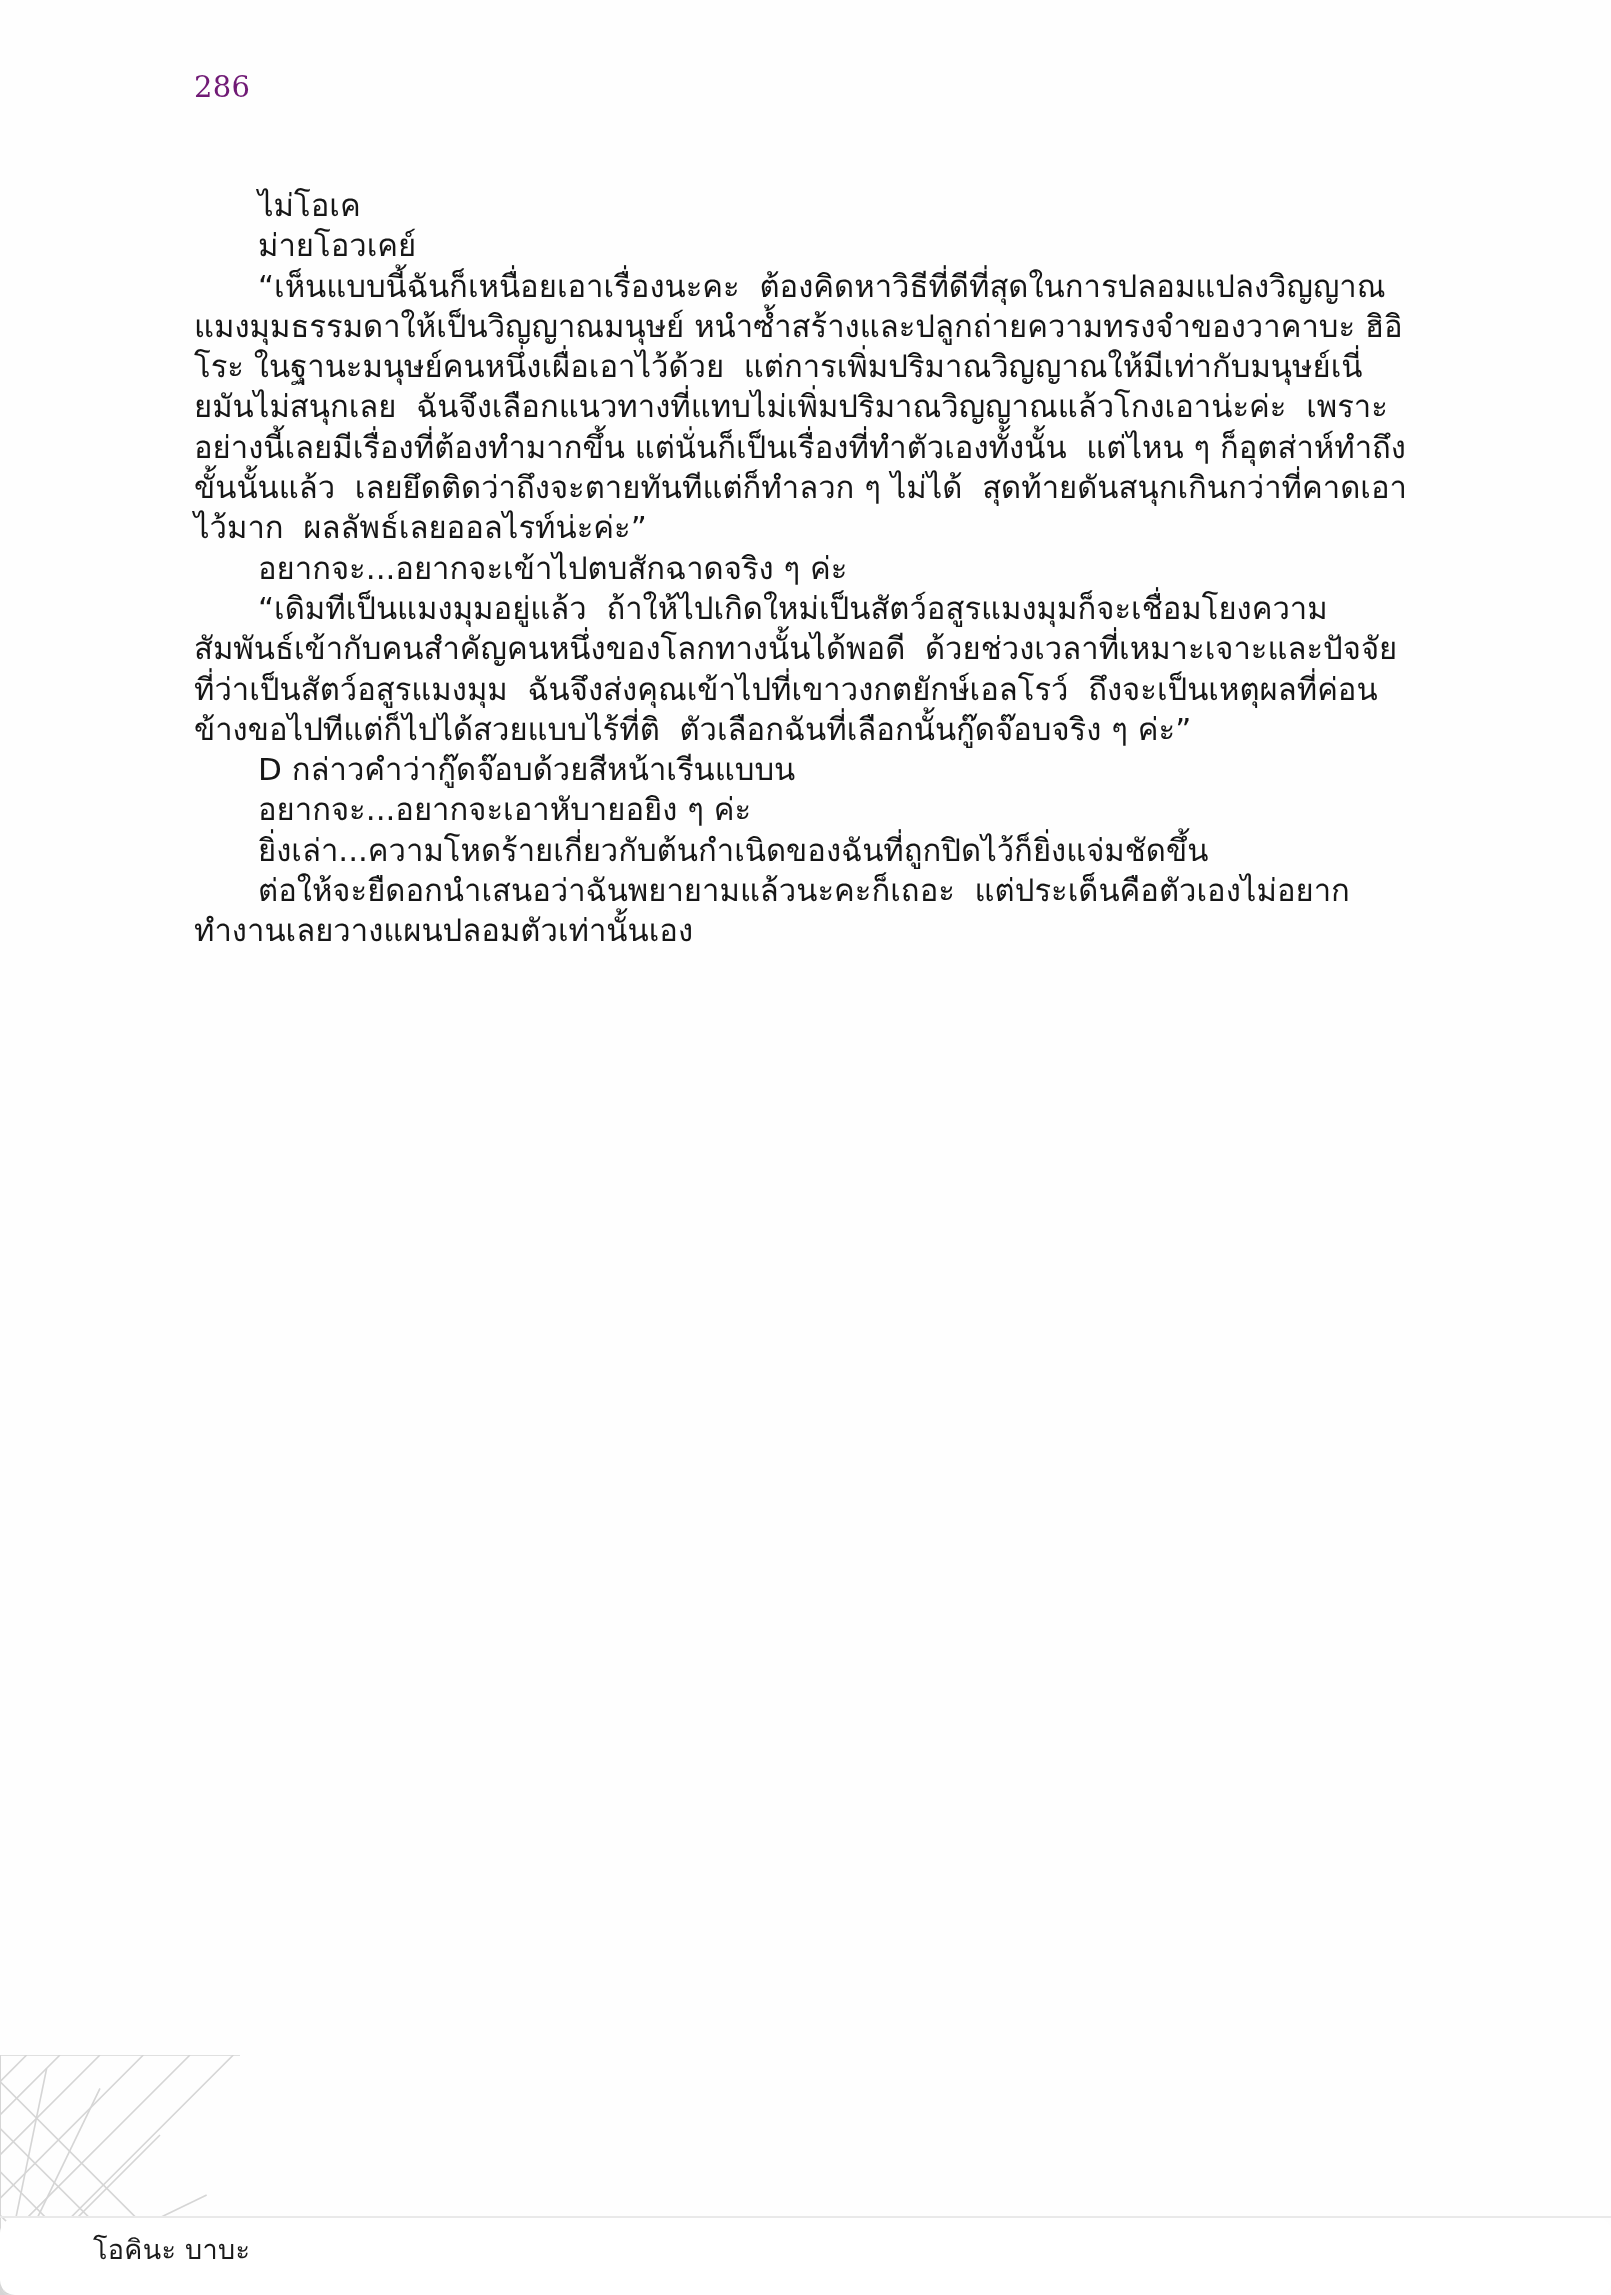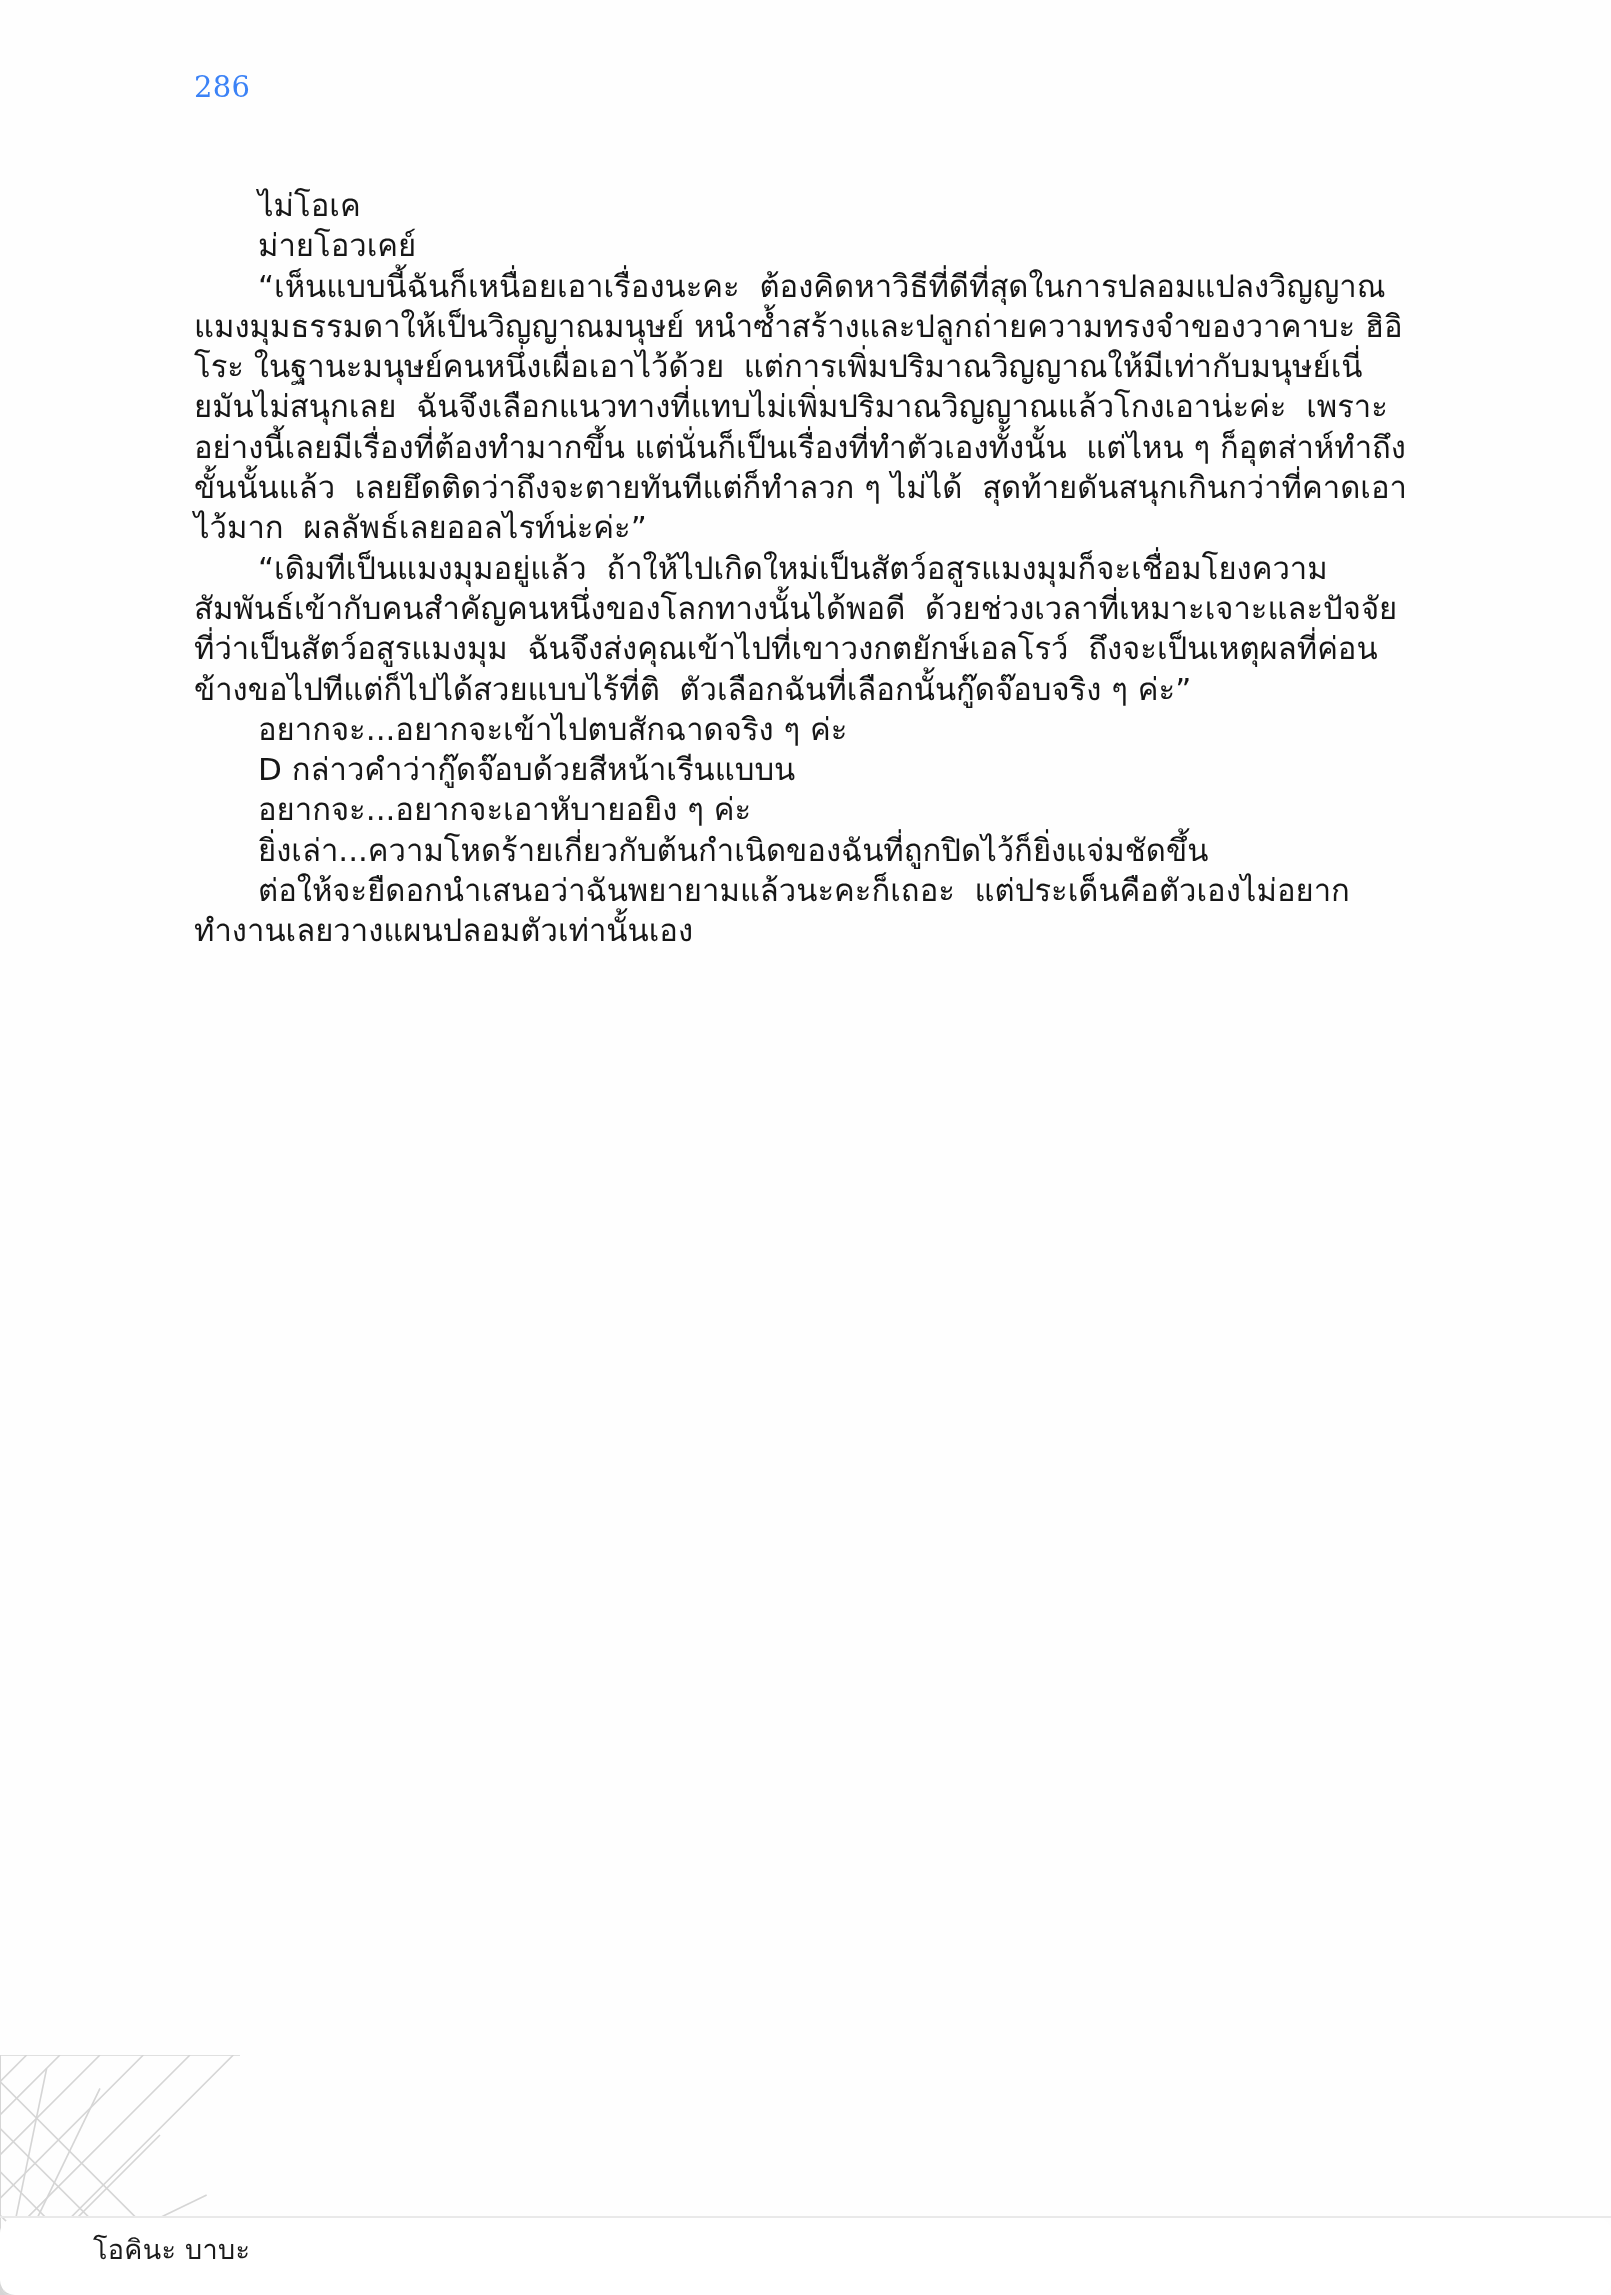--- a/index.html
+++ b/index.html
@@ -22,21 +22,21 @@
     background: #fefefe;
   }
 
   
   .folio {
     position: absolute;
     left: 194px;
     top: 70px;
     font-size: 29px;
     letter-spacing: 0.3px;
-    color: #3b82f6;
+    color: #701a75;
     font-family: "DejaVu Serif", serif;
   }
 
   
   .textblock {
     position: absolute;
     left: 194px;
     top: 177px;
     width: 1221px;
     margin-top: 8px;
@@ -97,22 +97,22 @@
 <body>
 
 <div class="page">
 
   <div class="folio">286</div>
 
   <div class="textblock">
     <p class="para indent">ไม่โอเค</p>
     <p class="para indent">ม่ายโอวเคย์</p>
     <p class="para indent">“เห็นแบบนี้ฉันก็เหนื่อยเอาเรื่องนะคะ  ต้องคิดหาวิธีที่ดีที่สุดในการปลอมแปลงวิญญาณแมงมุมธรรมดาให้เป็นวิญญาณมนุษย์ หนำซ้ำสร้างและปลูกถ่ายความทรงจำของวาคาบะ ฮิอิโระ ในฐานะมนุษย์คนหนึ่งเผื่อเอาไว้ด้วย  แต่การเพิ่มปริมาณวิญญาณให้มีเท่ากับมนุษย์เนี่ยมันไม่สนุกเลย  ฉันจึงเลือกแนวทางที่แทบไม่เพิ่มปริมาณวิญญาณแล้วโกงเอาน่ะค่ะ  เพราะอย่างนี้เลยมีเรื่องที่ต้องทำมากขึ้น แต่นั่นก็เป็นเรื่องที่ทำตัวเองทั้งนั้น  แต่ไหน ๆ ก็อุตส่าห์ทำถึงขั้นนั้นแล้ว  เลยยึดติดว่าถึงจะตายทันทีแต่ก็ทำลวก ๆ ไม่ได้  สุดท้ายดันสนุกเกินกว่าที่คาดเอาไว้มาก  ผลลัพธ์เลยออลไรท์น่ะค่ะ”</p>
+    <p class="para indent">อยากจะ...อยากจะเข้าไปตบสักฉาดจริง ๆ ค่ะ</p>
     <p class="para indent">“เดิมทีเป็นแมงมุมอยู่แล้ว  ถ้าให้ไปเกิดใหม่เป็นสัตว์อสูรแมงมุมก็จะเชื่อมโยงความสัมพันธ์เข้ากับคนสำคัญคนหนึ่งของโลกทางนั้นได้พอดี  ด้วยช่วงเวลาที่เหมาะเจาะและปัจจัยที่ว่าเป็นสัตว์อสูรแมงมุม  ฉันจึงส่งคุณเข้าไปที่เขาวงกตยักษ์เอลโรว์  ถึงจะเป็นเหตุผลที่ค่อนข้างขอไปทีแต่ก็ไปได้สวยแบบไร้ที่ติ  ตัวเลือกฉันที่เลือกนั้นกู๊ดจ๊อบจริง ๆ ค่ะ”</p>
-    <p class="para indent">อยากจะ...อยากจะเข้าไปตบสักฉาดจริง ๆ ค่ะ</p>
     <p class="para indent">D กล่าวคำว่ากู๊ดจ๊อบด้วยสีหน้าเรีนแบบน</p>
     <p class="para indent">อยากจะ...อยากจะเอาหับายอยิง ๆ ค่ะ</p>
     <p class="para indent">ยิ่งเล่า...ความโหดร้ายเกี่ยวกับต้นกำเนิดของฉันที่ถูกปิดไว้ก็ยิ่งแจ่มชัดขึ้น</p>
     <p class="para indent">ต่อให้จะยืดอกนำเสนอว่าฉันพยายามแล้วนะคะก็เถอะ  แต่ประเด็นคือตัวเองไม่อยากทำงานเลยวางแผนปลอมตัวเท่านั้นเอง</p>
   </div>
 
   <svg class="web" viewBox="0 0 360 360">
     <g fill="none" stroke="#cfcfcf" stroke-width="2.5">
       <path d="M0 0 L0 360"></path>
       <path d="M0 0 L360 0" transform="translate(0,0)"></path>

